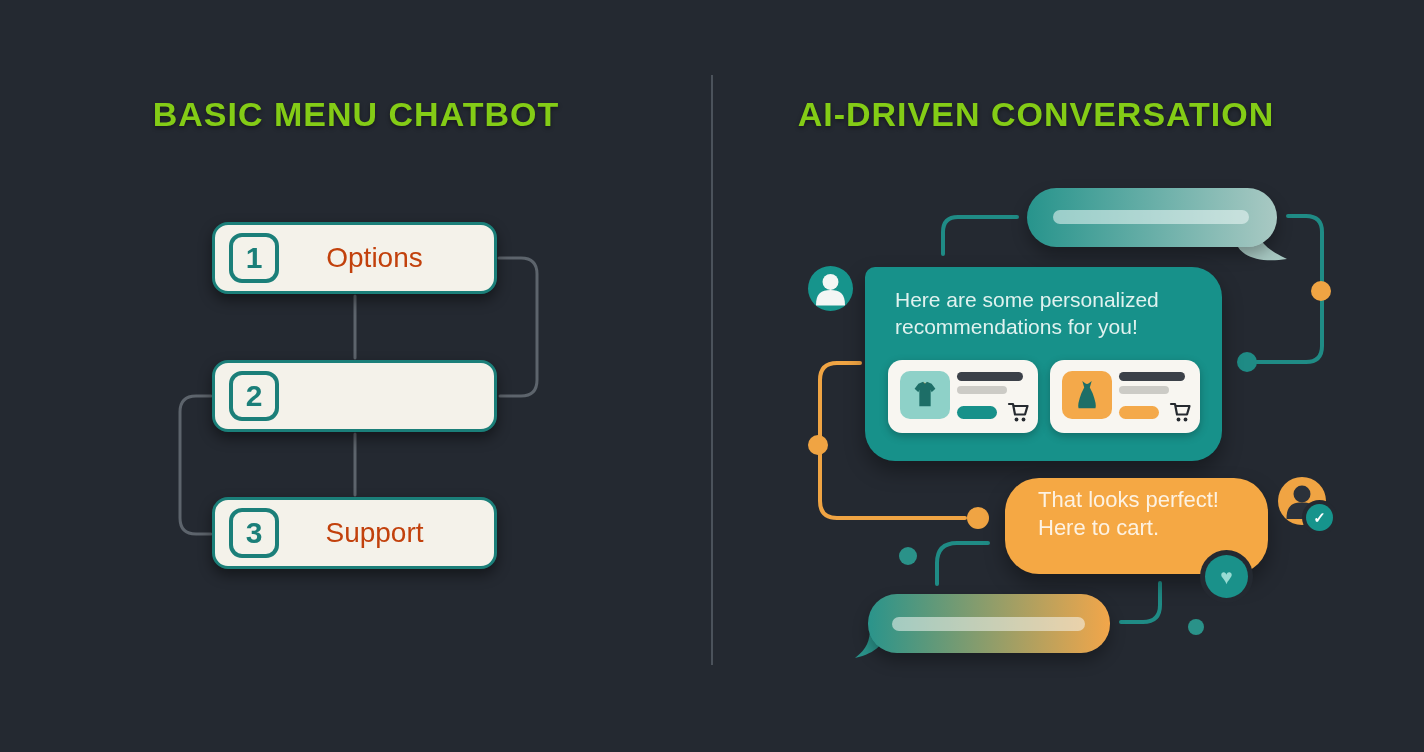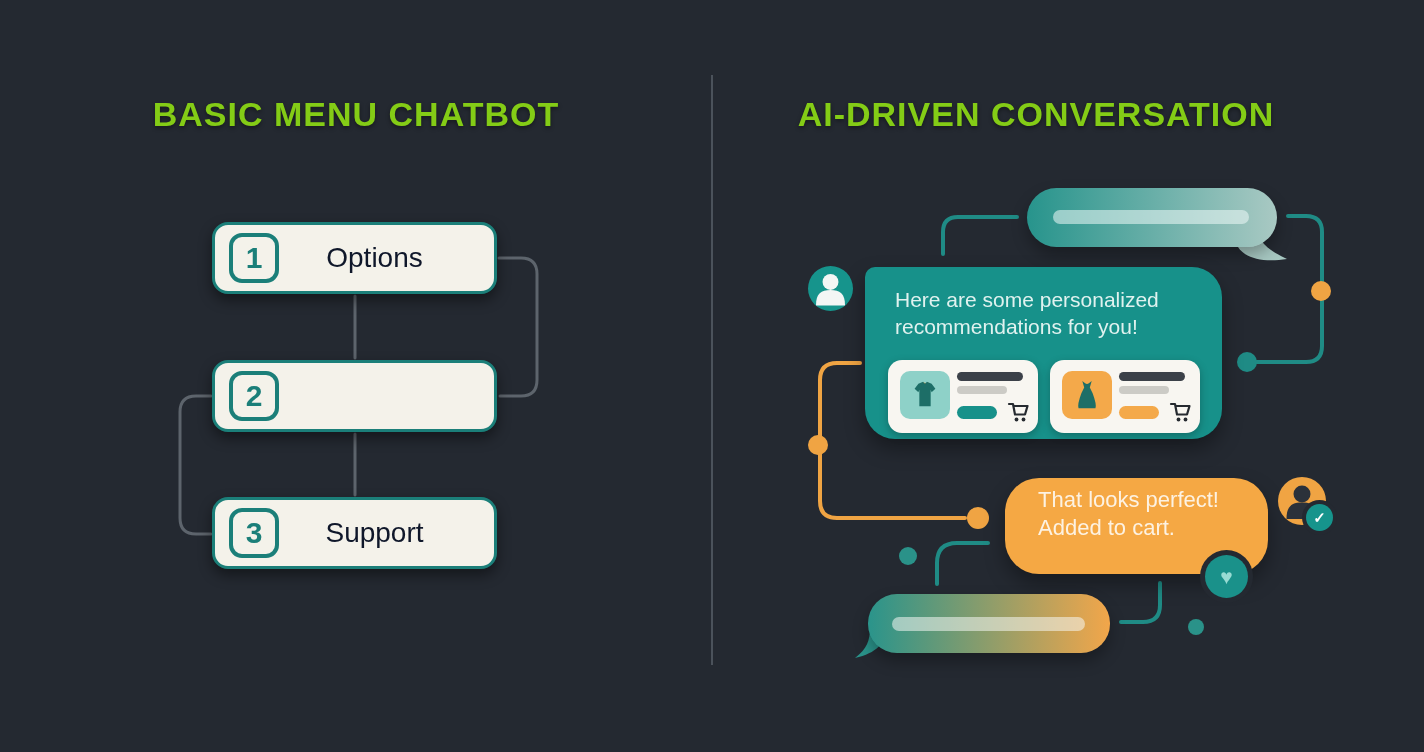--- a/index.html
+++ b/index.html
@@ -15,28 +15,28 @@
   
   #wires{position:absolute;left:0;top:0;z-index:1;}
   
   .menu-btn{position:absolute;left:212px;width:285px;height:72px;background:#f4f2ea;
     border:3px solid #1b7f79;border-radius:16px;box-sizing:border-box;z-index:2;
     box-shadow:0 6px 14px rgba(0,0,0,.45);}
   .menu-num{position:absolute;left:14px;top:50%;transform:translateY(-50%);
     width:50px;height:50px;border:4px solid #1b7f79;border-radius:13px;box-sizing:border-box;
     color:#1b7f79;font-size:30px;font-weight:700;display:flex;align-items:center;justify-content:center;}
   .menu-label{position:absolute;left:40px;right:0;top:0;bottom:0;display:flex;
-    align-items:center;justify-content:center;font-size:28px;color:#0f172a;}
+    align-items:center;justify-content:center;font-size:28px;color:#c2410c;}
   
   .bubble{position:absolute;z-index:2;box-sizing:border-box;}
   #top-bubble{left:1027px;top:188px;width:250px;height:59px;border-radius:30px;
     background:linear-gradient(90deg,#27948c,#a9c9c3);box-shadow:0 8px 16px rgba(0,0,0,.3);}
   #top-bubble .pill{position:absolute;left:26px;top:22px;width:196px;height:14px;border-radius:7px;
     background:rgba(238,249,247,.55);}
-  #bot-bubble{left:865px;top:267px;width:357px;height:172px;background:#17918a;
+  #bot-bubble{left:865px;top:267px;width:357px;height:194px;background:#17918a;
     border-radius:10px 30px 30px 30px;box-shadow:0 10px 20px rgba(0,0,0,.35);}
   #bot-bubble .msg{position:absolute;left:30px;top:19px;font-size:21px;line-height:27px;color:#e0f2ef;}
   .card{position:absolute;top:93px;width:150px;height:73px;background:#f8f6f1;border-radius:14px;
     box-shadow:0 3px 8px rgba(0,0,0,.25);}
   #card-0{left:23px;} #card-1{left:185px;}
   .thumb{position:absolute;left:12px;top:11px;width:50px;height:48px;border-radius:10px;
     display:flex;align-items:center;justify-content:center;}
   .bar-dark{position:absolute;left:69px;top:12px;width:66px;height:9px;border-radius:5px;background:#3c4149;}
   .bar-gray{position:absolute;left:69px;top:26px;width:50px;height:8px;border-radius:4px;background:#cccbc6;}
   .price-pill{position:absolute;left:69px;top:46px;width:40px;height:13px;border-radius:7px;}
@@ -161,21 +161,21 @@
         <path d="M2 4 H6 L8 14.5 H18 L20.5 6 H7" stroke="#262a30" stroke-width="2.2" fill="none" stroke-linejoin="round" stroke-linecap="round"></path>
         <circle cx="9.5" cy="19.5" r="1.9" fill="#262a30"></circle>
         <circle cx="16.5" cy="19.5" r="1.9" fill="#262a30"></circle>
       </svg>
     </div>
   </div>
 
   <div id="user-bubble" class="bubble">
     <div class="msg">
       <span class="msg-line">That looks perfect!</span>
-      <span class="msg-line">Added to cart.</span>
+      <span class="msg-line">Here to cart.</span>
     </div>
   </div>
 
   <div id="user-avatar" class="avatar">
     <svg width="48" height="48" viewBox="0 0 48 48">
       <circle cx="24" cy="17" r="8.5" fill="#2b313a"></circle>
       <path d="M8.5 42 C8.5 29 14 25.5 24 25.5 C34 25.5 39.5 29 39.5 42 Z" fill="#2b313a"></path>
     </svg>
   </div>
   <div id="check-badge">

